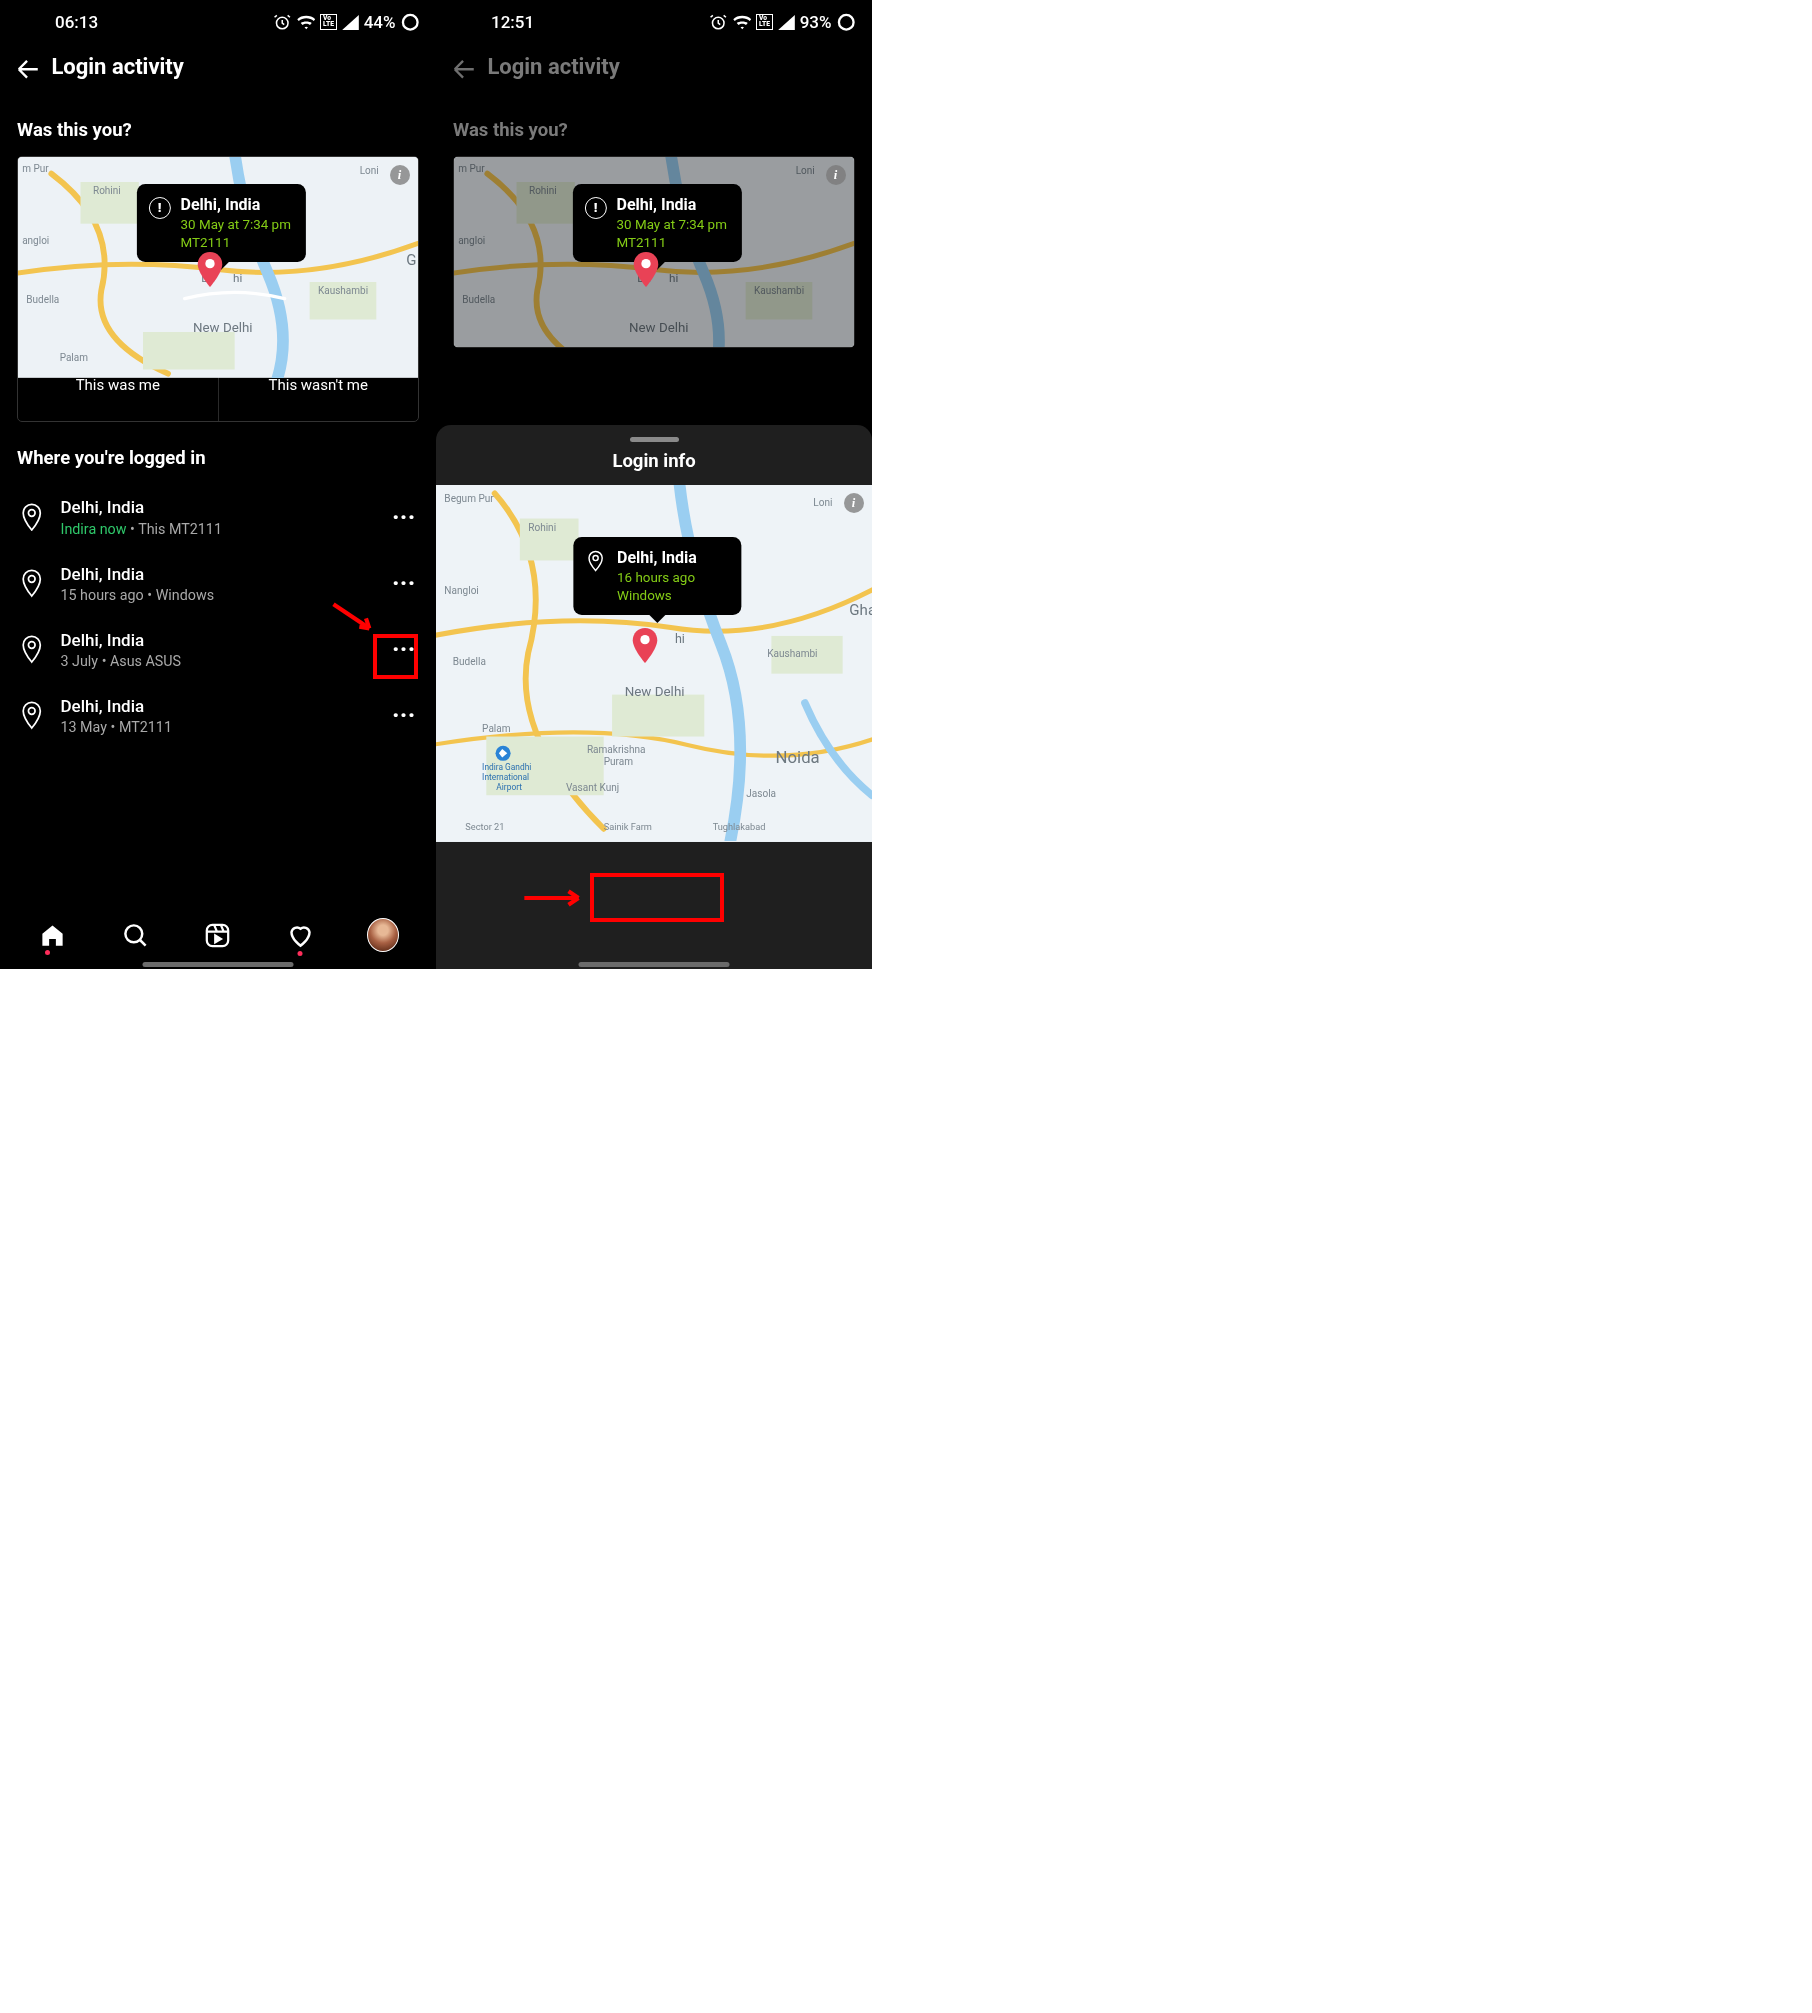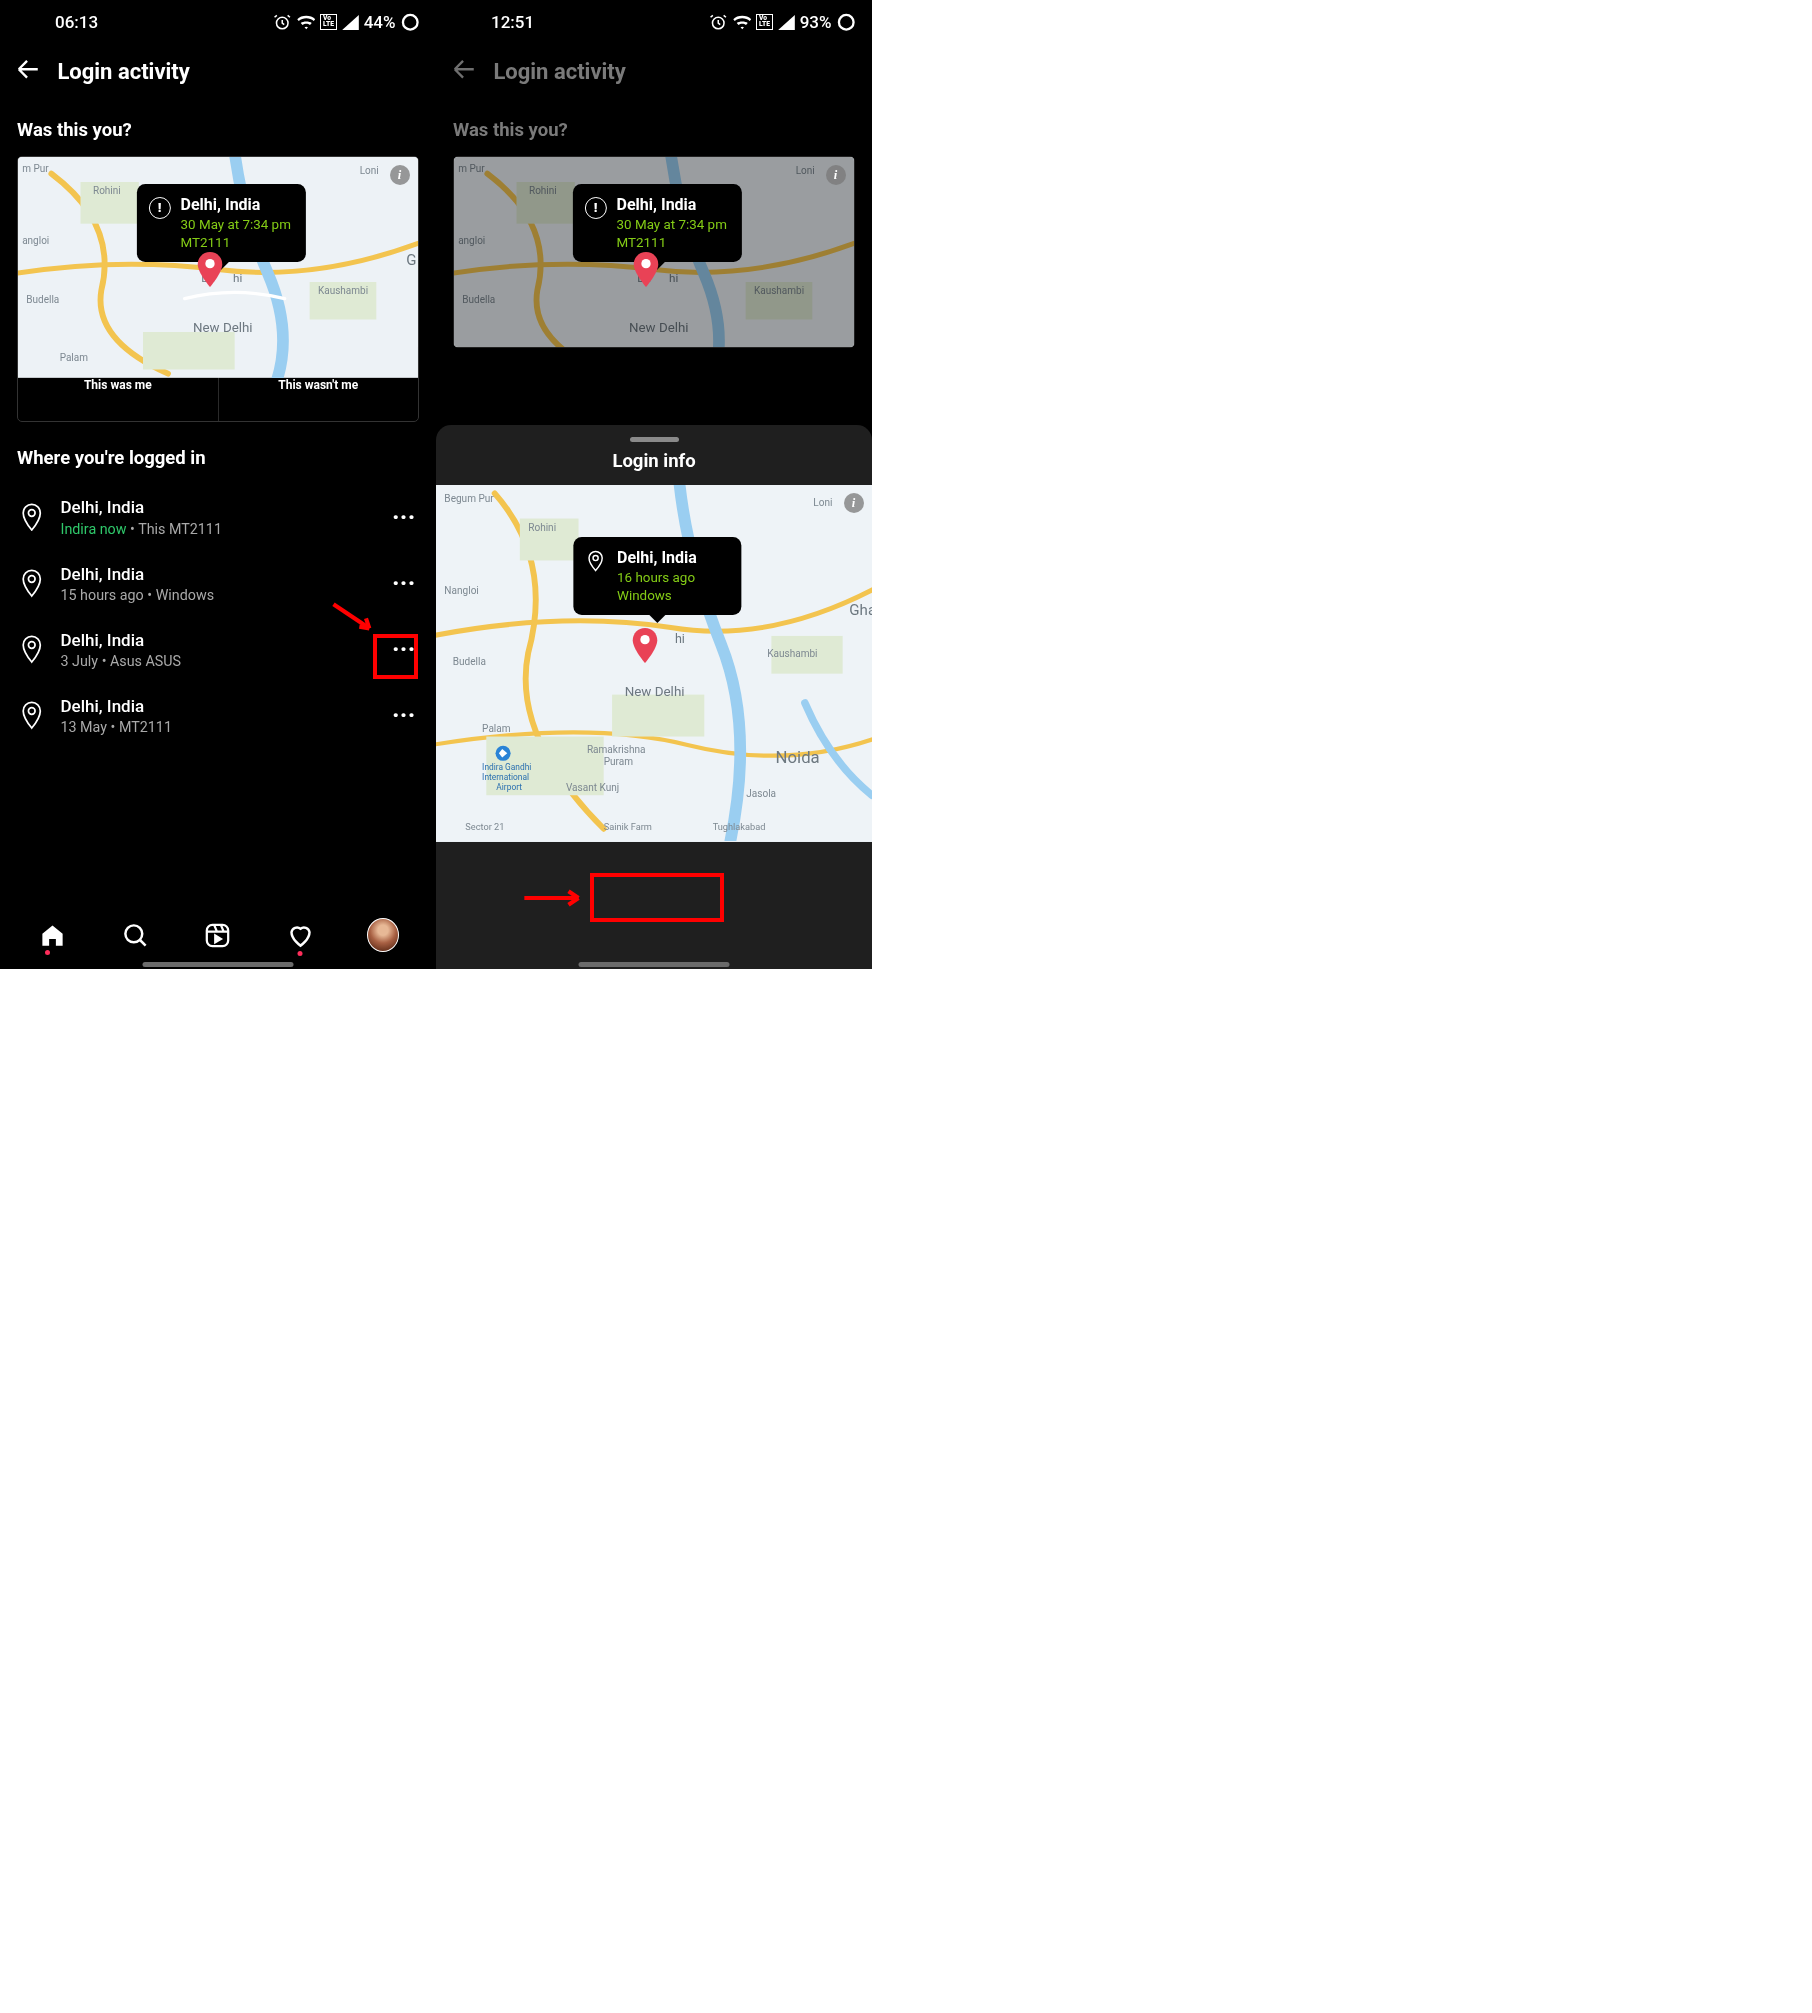--- a/index.html
+++ b/index.html
@@ -1,36 +1,36 @@
 <!DOCTYPE html>
 <html style="font-size:13.4px"><head>
 <meta charset="utf-8">
 <style>
 * { margin: 0; padding: 0; box-sizing: border-box; font-family: -apple-system, BlinkMacSystemFont, "Segoe UI", Roboto, Helvetica, Arial, sans-serif; }
 body { background: #fff; width: 873px; height: 969px; display: flex; overflow: hidden; }
 .phone { width: 436px; height: 969px; background: #000; color: #fff; position: relative; display: flex; flex-direction: column; }
 .status-bar { display: flex; justify-content: space-between; align-items: center; padding: 6.7px 17px 6.7px 55px; height: 44px; font-size: 17px; font-weight: 500; }
 .status-right { display: flex; align-items: center; gap: 5px; }
-.header { display: flex; align-items: flex-end; padding: 10px 13.4px; gap: 14px; }
+.header { display: flex; align-items: flex-start; padding: 10px 13.4px; gap: 8px; }
 .header .back { width: 30px; height: 30px; display: flex; align-items: center; justify-content: center; }
 .header-title { font-size: 22px; font-weight: 700; }
 .section-title { font-size: 18.5px; font-weight: 700; padding: 25px 17px 15px; }
 .map-card { margin: 0 17px; border: 0.8px solid #333; border-radius: 5px; overflow: hidden; }
 .map-view { height: 190px; position: relative; background: #e8eef3; }
 .map-bg { position: absolute; inset: 0; }
 .map-pin { position: absolute; left: 48%; top: 50%; transform: translate(-50%, 0); }
 .map-tooltip { position: absolute; background: #000; color: #fff; border-radius: 8.4px; padding: 10px 15px 10px 11.7px; display: flex; gap: 10px; align-items: flex-start; left: 50%; transform: translateX(-48%); top: 27px; min-width: 168px; }
 .map-tooltip::after { content: ""; position: absolute; bottom: -8.4px; left: 50%; transform: translateX(-50%); border: 8.4px solid transparent; border-top-color: #000; border-bottom: 0; }
 .tt-icon { border: 1.7px solid #fff; border-radius: 50%; width: 22px; height: 22px; display: flex; align-items: center; justify-content: center; font-weight: 900; font-size: 13.4px; margin-top: 2.5px; flex-shrink: 0; }
 .tt-text { font-size: 13.4px; line-height: 1.35; }
 .tt-title { font-weight: 700; font-size: 16px; }
 .tt-sub { color: #84cc16; }
 .info-badge { position: absolute; right: 8.4px; top: 8.4px; width: 20px; height: 20px; border-radius: 50%; background: rgba(120,120,120,0.75); color: #fff; display: flex; align-items: center; justify-content: center; font-family: Georgia, serif; font-style: italic; font-weight: 700; font-size: 12.6px; }
 .confirm-row { display: flex; height: 74px; border-top: 0.8px solid #2a2a2a; }
-.confirm-btn { flex: 1; display: flex; align-items: center; justify-content: center; font-size: 12px; font-weight: 700; }
+.confirm-btn { flex: 1; display: flex; align-items: center; justify-content: center; font-size: 15px; font-weight: 400; }
 .confirm-divider { width: 0.8px; background: #2a2a2a; }
 .login-list { padding: 0 17px; }
 .login-row { display: flex; align-items: center; padding: 13.4px 0; gap: 15px; }
 .pin-icon { width: 28.5px; height: 34px; display: flex; align-items: center; justify-content: center; flex-shrink: 0; }
 .login-text { flex: 1; }
 .login-loc { font-size: 17px; font-weight: 500; }
 .login-meta { font-size: 14.3px; color: #a9a9a9; margin-top: 3.4px; }
 .active { color: #2fc86a; }
 .more { font-size: 22px; font-weight: 900; letter-spacing: 0.8px; width: 30px; text-align: center; }
 .bottom-nav { margin-top: auto; height: 64px; display: flex; align-items: center; justify-content: space-around; padding: 0 11.7px 3.4px; }

